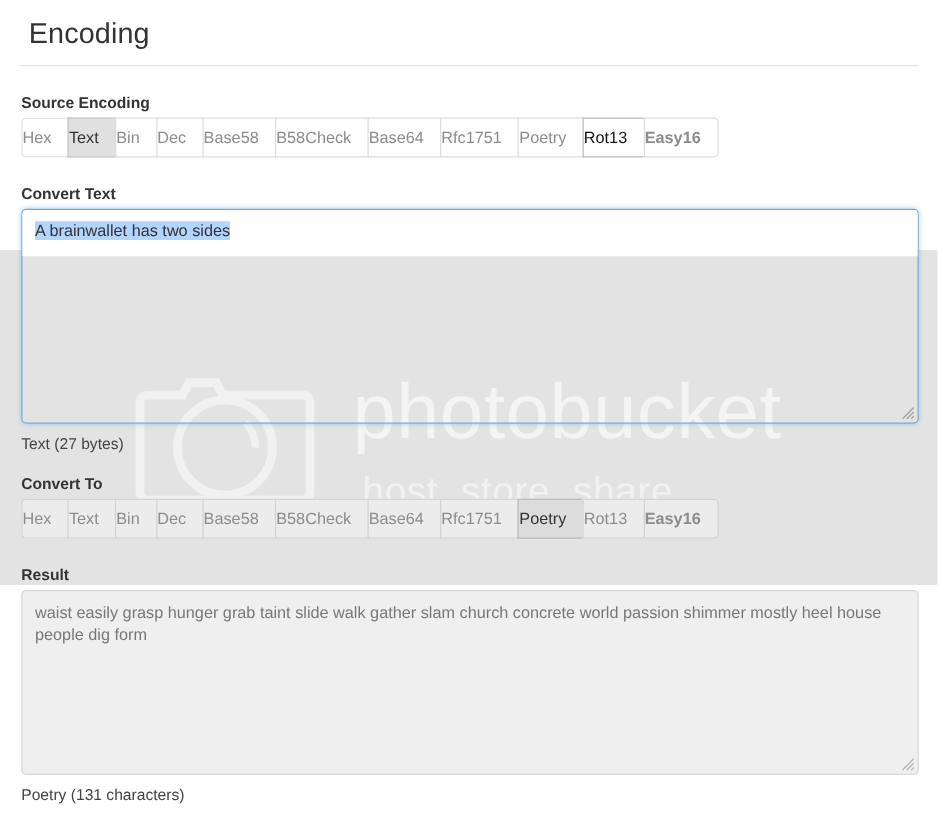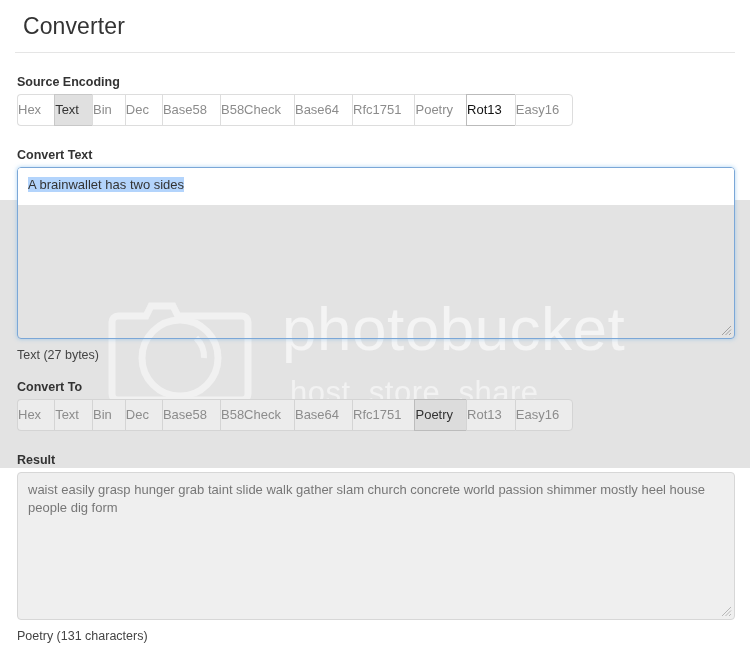--- a/index.html
+++ b/index.html
@@ -93,20 +93,21 @@
     height: 32px;
   }
   .btn:first-child {
     border-top-left-radius: 4px;
     border-bottom-left-radius: 4px;
   }
   .btn:last-child {
     border-right-width: 1px;
     border-top-right-radius: 4px;
     border-bottom-right-radius: 4px;
+    font-weight: bold;
   }
   .btn.active {
     background: #e0e0e0;
     color: #333333;
     border-color: #c8c8c8;
   }
   .btn.hovered {
     background: #ffffff;
     color: #111111;
     border-color: #bbbbbb;
@@ -215,21 +216,21 @@
       <circle cx="180" cy="88" r="38"></circle>
       <path d="M196 68 a26 26 0 0 1 8 20" stroke-width="6"></path>
     </g>
     <text x="282" y="80" font-family="Liberation Sans, sans-serif" font-size="62" fill="#f4f4f4" letter-spacing="0.5">photobucket</text>
     <text x="290" y="133" font-family="Liberation Sans, sans-serif" font-size="31" fill="#f2f2f2" letter-spacing="0.5">host. store. share.</text>
   </svg>
 </div>
 
 <div id="page">
 
-  <h1 class="page-title">Converter</h1>
+  <h1 class="page-title">Encoding</h1>
   <hr class="title-rule">
 
   <label class="field-label">Source Encoding</label>
   <div class="btn-group" id="source-encoding-group">
       <button class="btn">Hex</button>
       <button class="btn active">Text</button>
       <button class="btn">Bin</button>
       <button class="btn">Dec</button>
       <button class="btn">Base58</button>
       <button class="btn">B58Check</button>

